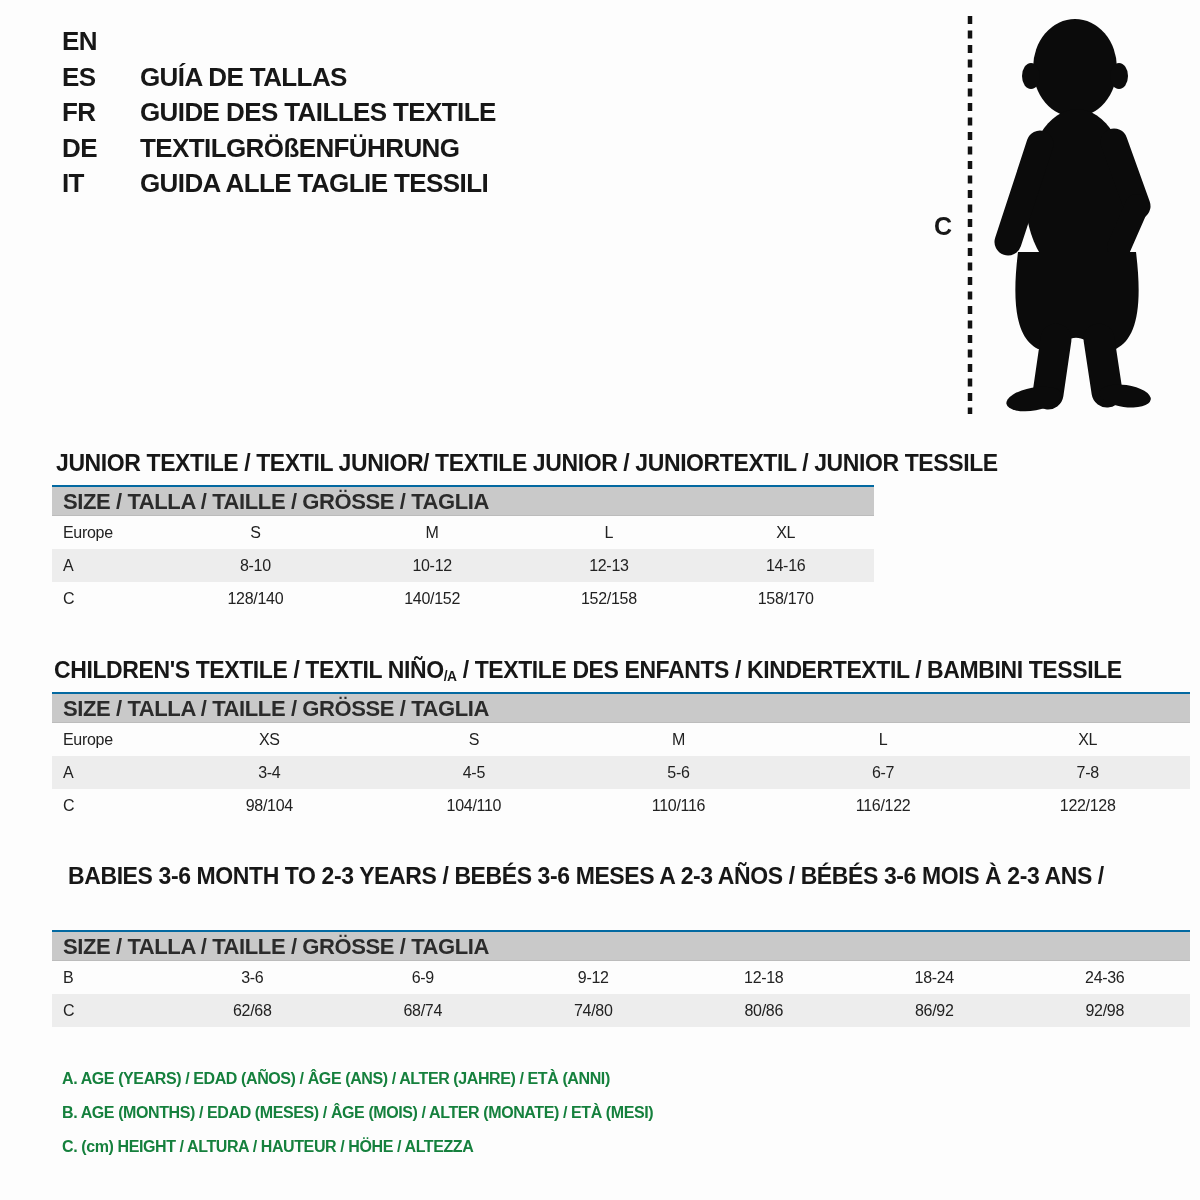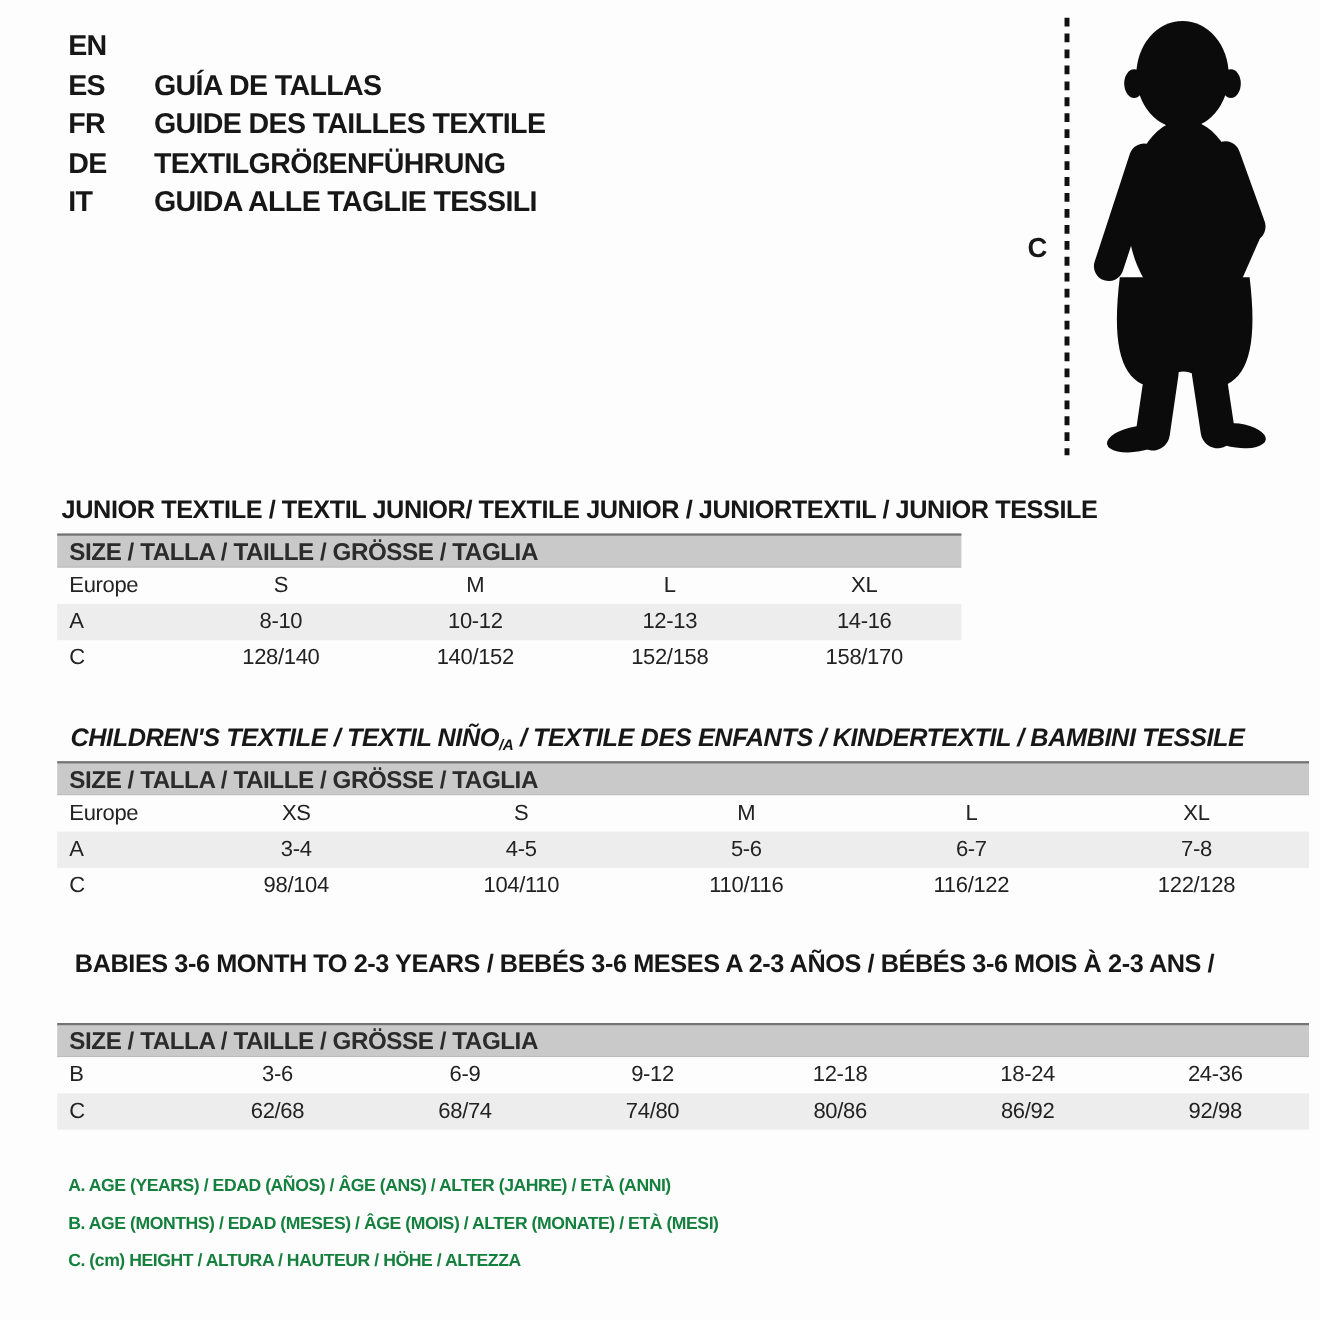--- a/index.html
+++ b/index.html
@@ -25,36 +25,36 @@
   .dash-line{position:absolute;left:46px;top:2px;}
   .toddler{position:absolute;left:58px;top:0px;}
 
   
   h2.sec-title{
     margin:16px;font-weight:700;font-size:23px;letter-spacing:-0.4px;color:#171717;
     white-space:nowrap;line-height:34px;
   }
   .subsc{font-size:0.6em;vertical-align:-0.25em;}
   #junior-title{left:40px;top:430px;}
-  #children-title{left:48px;top:637px;font-style:italic;}
+  #children-title{left:38px;top:637px;}
   #babies-title{left:52px;top:843px;white-space:normal;width:950px;}
   #babies-title span{display:block;white-space:nowrap;}
 
   
   .size-table{box-sizing:border-box;}
   #junior-table{left:30px;top:485px;width:822px;}
   #children-table{left:30px;top:692px;width:1138px;}
   #babies-table{left:30px;top:930px;width:1138px;}
   .thead{
-    height:29px;background:#c9c9c9;border-top:2px solid #737373;
+    height:29px;background:#c9c9c9;border-top:2px solid #0369a1;
     box-shadow:inset 0 -1px 0 #bcbcbc;
     display:flex;align-items:center;padding-left:11px;
     font-weight:700;font-size:22px;letter-spacing:-0.4px;color:#2b2b2b;
   }
-  .trow{display:flex;align-items:center;height:33px;font-size:20px;letter-spacing:-0.3px;color:#222;}
+  .trow{display:flex;align-items:center;height:33px;font-size:16px;letter-spacing:-0.3px;color:#222;}
   .trow.shaded{background:#ededed;}
   .tlabel{width:115px;padding-left:11px;box-sizing:border-box;white-space:nowrap;}
   .tcell{flex:1;text-align:center;white-space:nowrap;}
 
   
   .legend{left:40px;top:1062px;}
   .legend-line{font-weight:700;font-size:16px;letter-spacing:-0.4px;line-height:34px;color:#15803d;white-space:nowrap;}
 </style>
 </head>
 <body>

